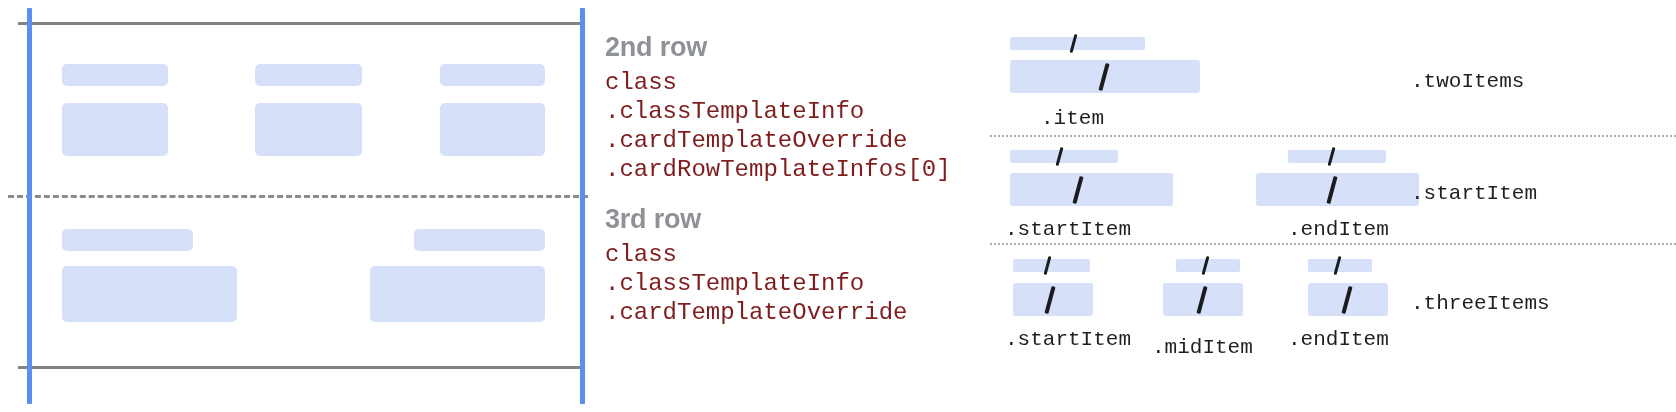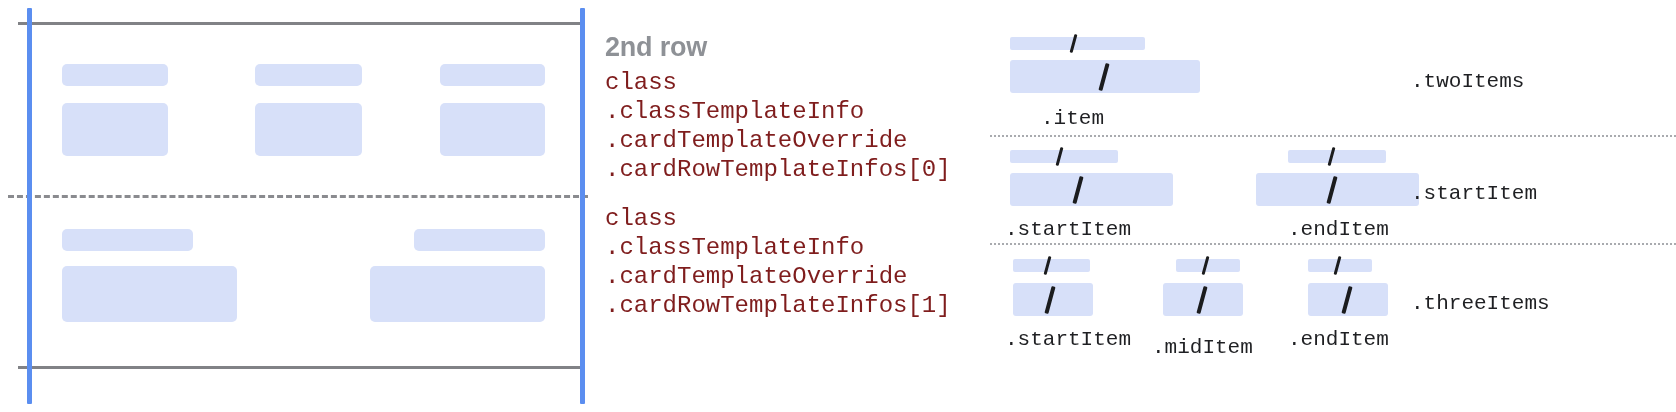--- a/index.html
+++ b/index.html
@@ -139,24 +139,24 @@
 
   <div class="textblock" style="left:605px; top:32px;">
     <div class="rowhead">2nd row</div>
     <div class="codeline">class</div>
     <div class="codeline">.classTemplateInfo</div>
     <div class="codeline">.cardTemplateOverride</div>
     <div class="codeline">.cardRowTemplateInfos[0]</div>
   </div>
 
   <div class="textblock" style="left:605px; top:204px;">
+    <div class="rowhead">3rd row</div>
     <div class="codeline">class</div>
     <div class="codeline">.classTemplateInfo</div>
     <div class="codeline">.cardTemplateOverride</div>
-    <div class="codeline">.cardRowTemplateInfos[1]</div>
   </div>
 
   <div>
     <div class="minibar" style="left:1010px; top:37px; width:135px; height:13px;">
       <div class="slash" style="left:62px; top:-3px; width:3px; height:19px;"></div>
     </div>
     <div class="itembox" style="left:1010px; top:60px; width:190px; height:33px;">
       <div class="slash" style="left:92px; top:3px; width:4px; height:28px;"></div>
     </div>
     <div class="itemlabel" style="left:1005px; top:107px;margin-left:36px;">.item</div>

